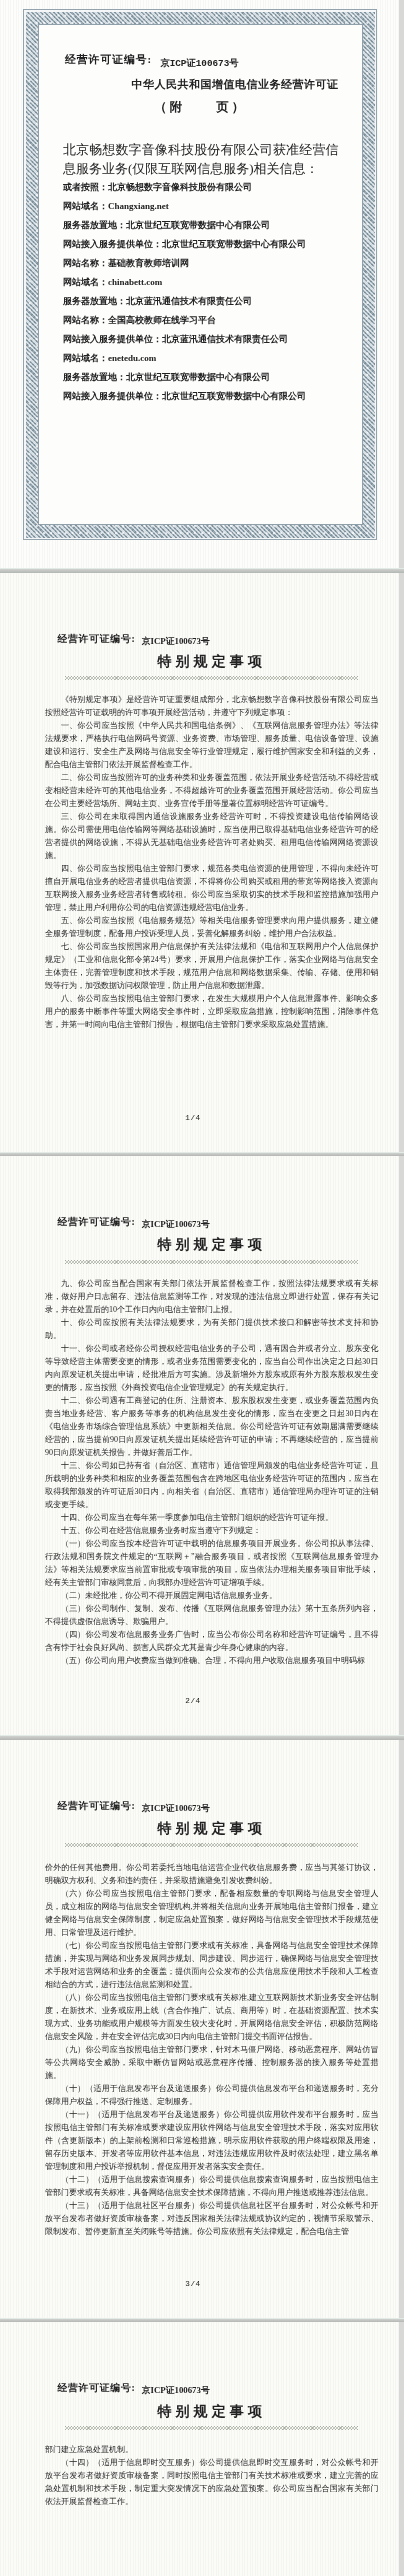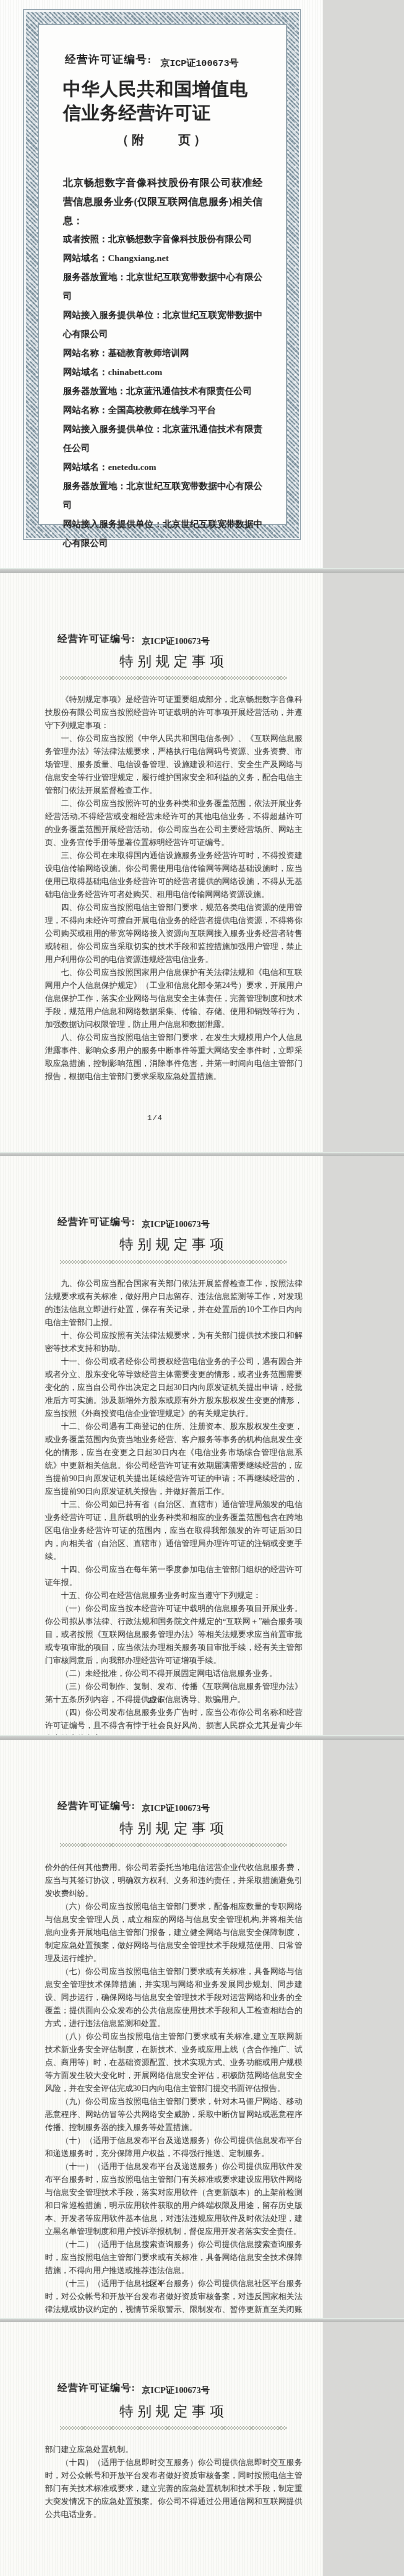--- a/index.html
+++ b/index.html
@@ -4,21 +4,21 @@
 <style>
   * { box-sizing: border-box; }
   html,body { margin:0; padding:0; }
   body {
     width: 405px;
     background: #d8d8d6;
     font-family: "Liberation Serif", "DejaVu Serif", serif;
     color: #222;
   }
   .page {
-    width: 323px;
+    width: 399px;
     position: relative;
     background-color: #fbfbf8;
     background-image: repeating-linear-gradient(90deg, rgba(185,192,182,.10) 0 1px, transparent 1px 2.6px);
     overflow: hidden;
   }
   .page-sep {
     height: 4.6px;
     width: 405px;
     border-top: 1px solid #e2ebe5;
     background: linear-gradient(#d0d2d0, #b4b6b4);
@@ -58,37 +58,37 @@
     height: 100%;
     background: #fdfdfc;
     border: 0.5px solid #8fa0aa;
     padding: 28px 23px 0 24px;
   }
   .cert-license-row { padding-left: 2.1px; white-space: nowrap; }
   .cert-license-label { font-size: 10.8px; font-weight: 700; letter-spacing: 1px; }
   .cert-license-no { font-size: 9.3px; font-weight: 600; position: relative; top: 2.6px; margin-left: 6.2px; font-family: "Liberation Mono", "DejaVu Sans Mono", monospace; }
   .cert-title {
     margin-top: 10.3px;
-    text-align: left;
-    font-size: 18px;
+    text-align: right;
+    font-size: 11px;
     font-weight: 700;
     letter-spacing: 0.5px;
   }
   .cert-subtitle {
     margin-top: 6.2px;
     text-align: center;
     font-size: 12.4px;
     font-weight: 700;
     letter-spacing: 3.1px;
     font-family: Liberation Mono, monospace;
   }
   .cert-intro {
     margin-top: 24px;
-    font-size: 10px;
-    font-weight: 700;
+    font-size: 13px;
+    font-weight: 400;
     line-height: 19px;
     text-align: justify;
   }
   .cert-lines { margin-top: 0; }
   .cert-line {
     font-size: 9px;
     font-weight: 600;
     line-height: 19px;
     text-align: justify;
   }
@@ -98,21 +98,21 @@
   .p3 { height: 579px; }
   .p4 { height: 578px; }
   .p5 { height: 551px; }
   .prov-header { padding-top: 60px; padding-left: 12.4px; white-space: nowrap; }
   .prov-license-label { font-size: 9.8px; font-weight: 700; letter-spacing: 0.8px; }
   .prov-license-no { font-size: 8.8px; font-weight: 600; position: relative; top: 2.1px; margin-left: 4.1px; }
   .prov-title {
     margin-top: 7.2px;
     text-align: center;
     font-size: 14px;
-    font-weight: 400;
+    font-weight: 700;
     letter-spacing: 4.1px;
   }
   .zigzag {
     margin: 5.2px auto 0;
     width: 88%;
     height: 4.1px;
     background:
       repeating-linear-gradient(135deg, rgba(140,148,132,.55) 0 0.8px, transparent 0.8px 2.2px),
       repeating-linear-gradient(45deg, rgba(140,148,132,.45) 0 0.8px, transparent 0.8px 2.2px);
   }
@@ -180,20 +180,21 @@
     <span class="prov-license-no">京ICP证100673号</span>
   </div>
   <div class="prov-title">特别规定事项</div>
   <div class="zigzag"></div>
   <div class="prov-body">
       <p class="para">《特别规定事项》是经营许可证重要组成部分，北京畅想数字音像科技股份有限公司应当按照经营许可证载明的许可事项开展经营活动，并遵守下列规定事项：</p>
       <p class="para">一、你公司应当按照《中华人民共和国电信条例》、《互联网信息服务管理办法》等法律法规要求，严格执行电信网码号资源、业务资费、市场管理、服务质量、电信设备管理、设施建设和运行、安全生产及网络与信息安全等行业管理规定，履行维护国家安全和利益的义务，配合电信主管部门依法开展监督检查工作。</p>
       <p class="para">二、你公司应当按照许可的业务种类和业务覆盖范围，依法开展业务经营活动,不得经营或变相经营未经许可的其他电信业务，不得超越许可的业务覆盖范围开展经营活动。你公司应当在公司主要经营场所、网站主页、业务宣传手册等显著位置标明经营许可证编号。</p>
       <p class="para">三、你公司在未取得国内通信设施服务业务经营许可时，不得投资建设电信传输网络设施。你公司需使用电信传输网等网络基础设施时，应当使用已取得基础电信业务经营许可的经营者提供的网络设施，不得从无基础电信业务经营许可者处购买、租用电信传输网网络资源设施。</p>
       <p class="para">四、你公司应当按照电信主管部门要求，规范各类电信资源的使用管理，不得向未经许可擅自开展电信业务的经营者提供电信资源，不得将你公司购买或租用的带宽等网络接入资源向互联网接入服务业务经营者转售或转租。你公司应当采取切实的技术手段和监控措施加强用户管理，禁止用户利用你公司的电信资源违规经营电信业务。</p>
+      <p class="para">五、你公司应当按照《电信服务规范》等相关电信服务管理要求向用户提供服务，建立健全服务管理制度，配备用户投诉受理人员，妥善化解服务纠纷，维护用户合法权益。</p>
       <p class="para">七、你公司应当按照国家用户信息保护有关法律法规和《电信和互联网用户个人信息保护规定》（工业和信息化部令第24号）要求，开展用户信息保护工作，落实企业网络与信息安全主体责任，完善管理制度和技术手段，规范用户信息和网络数据采集、传输、存储、使用和销毁等行为，加强数据访问权限管理，防止用户信息和数据泄露。</p>
       <p class="para">八、你公司应当按照电信主管部门要求，在发生大规模用户个人信息泄露事件、影响众多用户的服务中断事件等重大网络安全事件时，立即采取应急措施，控制影响范围，消除事件危害，并第一时间向电信主管部门报告，根据电信主管部门要求采取应急处置措施。</p>
     </div>
   <div class="prov-pageno">1/4</div>
 </div>
 
 <div class="page-sep"></div>
 
 <div class="page pp p3">
   <div class="prov-header">
@@ -246,17 +247,17 @@
 
 <div class="page pp p5">
   <div class="prov-header">
     <span class="prov-license-label">经营许可证编号:</span>
     <span class="prov-license-no">京ICP证100673号</span>
   </div>
   <div class="prov-title">特别规定事项</div>
   <div class="zigzag"></div>
   <div class="prov-body">
       <p class="para cont">部门建立应急处置机制。</p>
-      <p class="para">（十四）（适用于信息即时交互服务）你公司提供信息即时交互服务时，对公众帐号和开放平台发布者做好资质审核备案，同时按照电信主管部门有关技术标准或要求，建立完善的应急处置机制和技术手段，制定重大突发情况下的应急处置预案。你公司不得通过公用通信网和互联网提供公共电话业务。</p>
+      <p class="para">（十四）（适用于信息即时交互服务）你公司提供信息即时交互服务时，对公众帐号和开放平台发布者做好资质审核备案，同时按照电信主管部门有关技术标准或要求，建立完善的应急处置机制和技术手段，制定重大突发情况下的应急处置预案。你公司应当配合国家有关部门依法开展监督检查工作。</p>
     </div>
 
 </div>
 
 
 </body></html>

